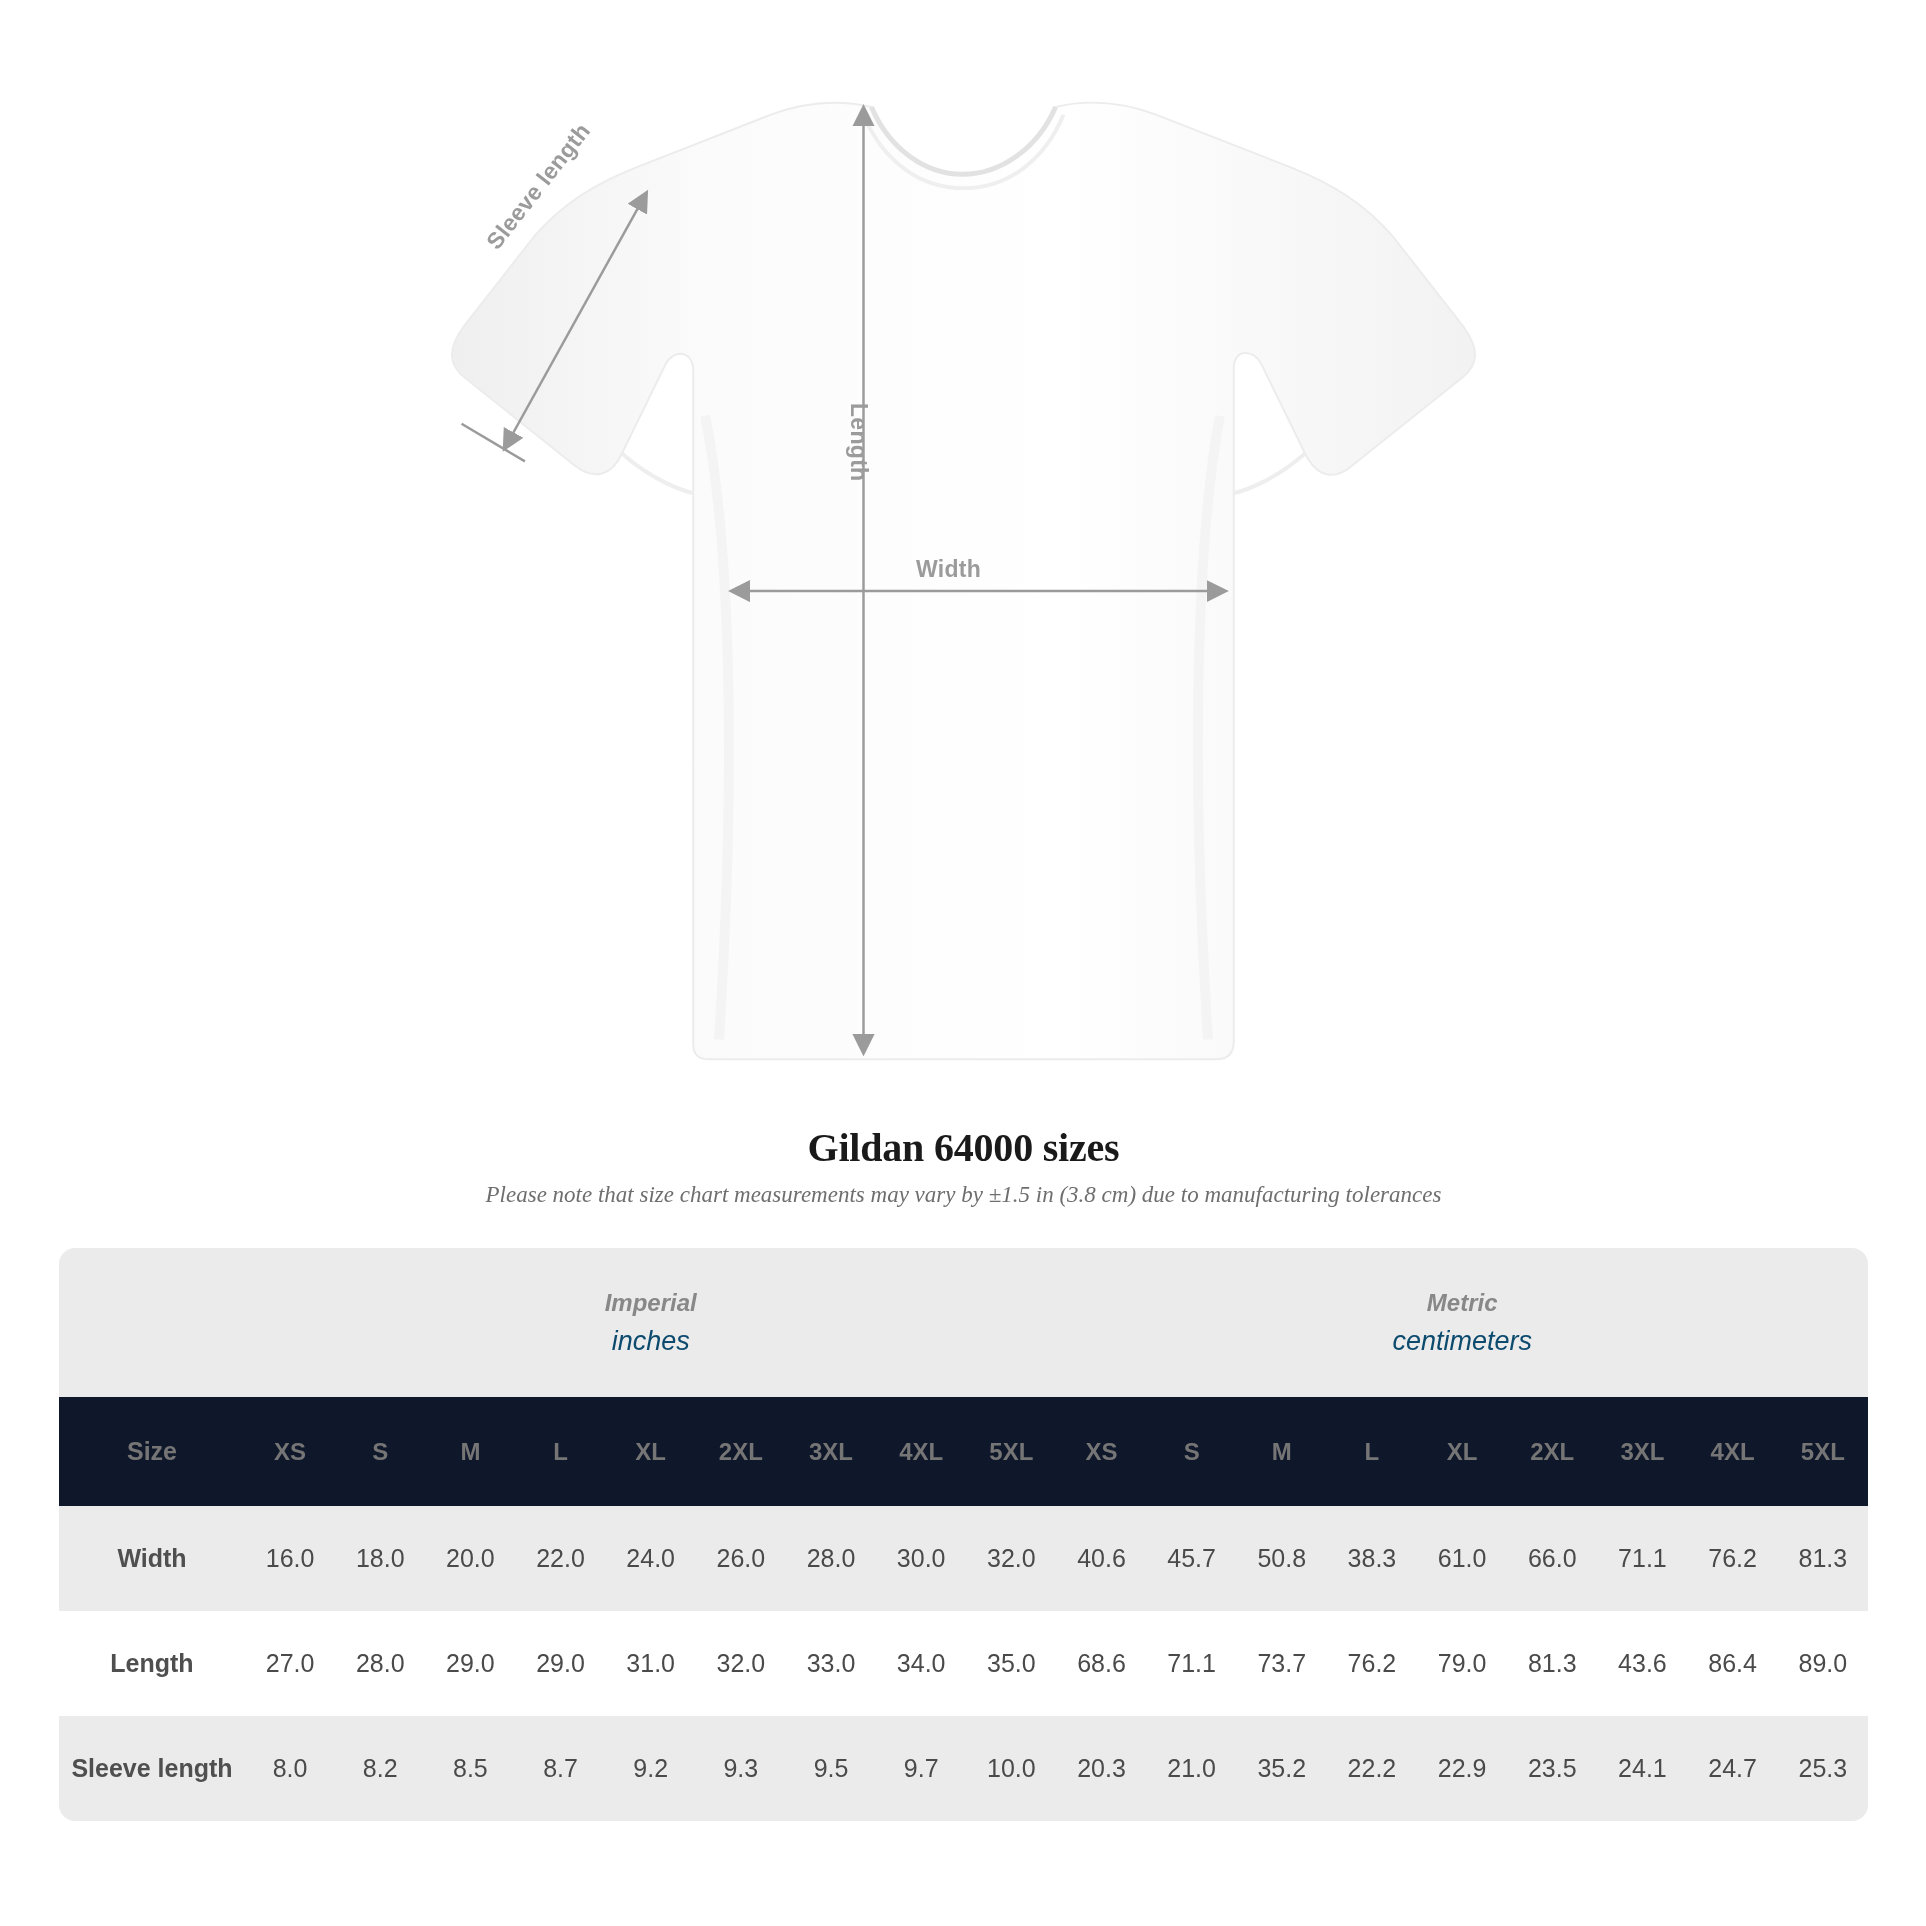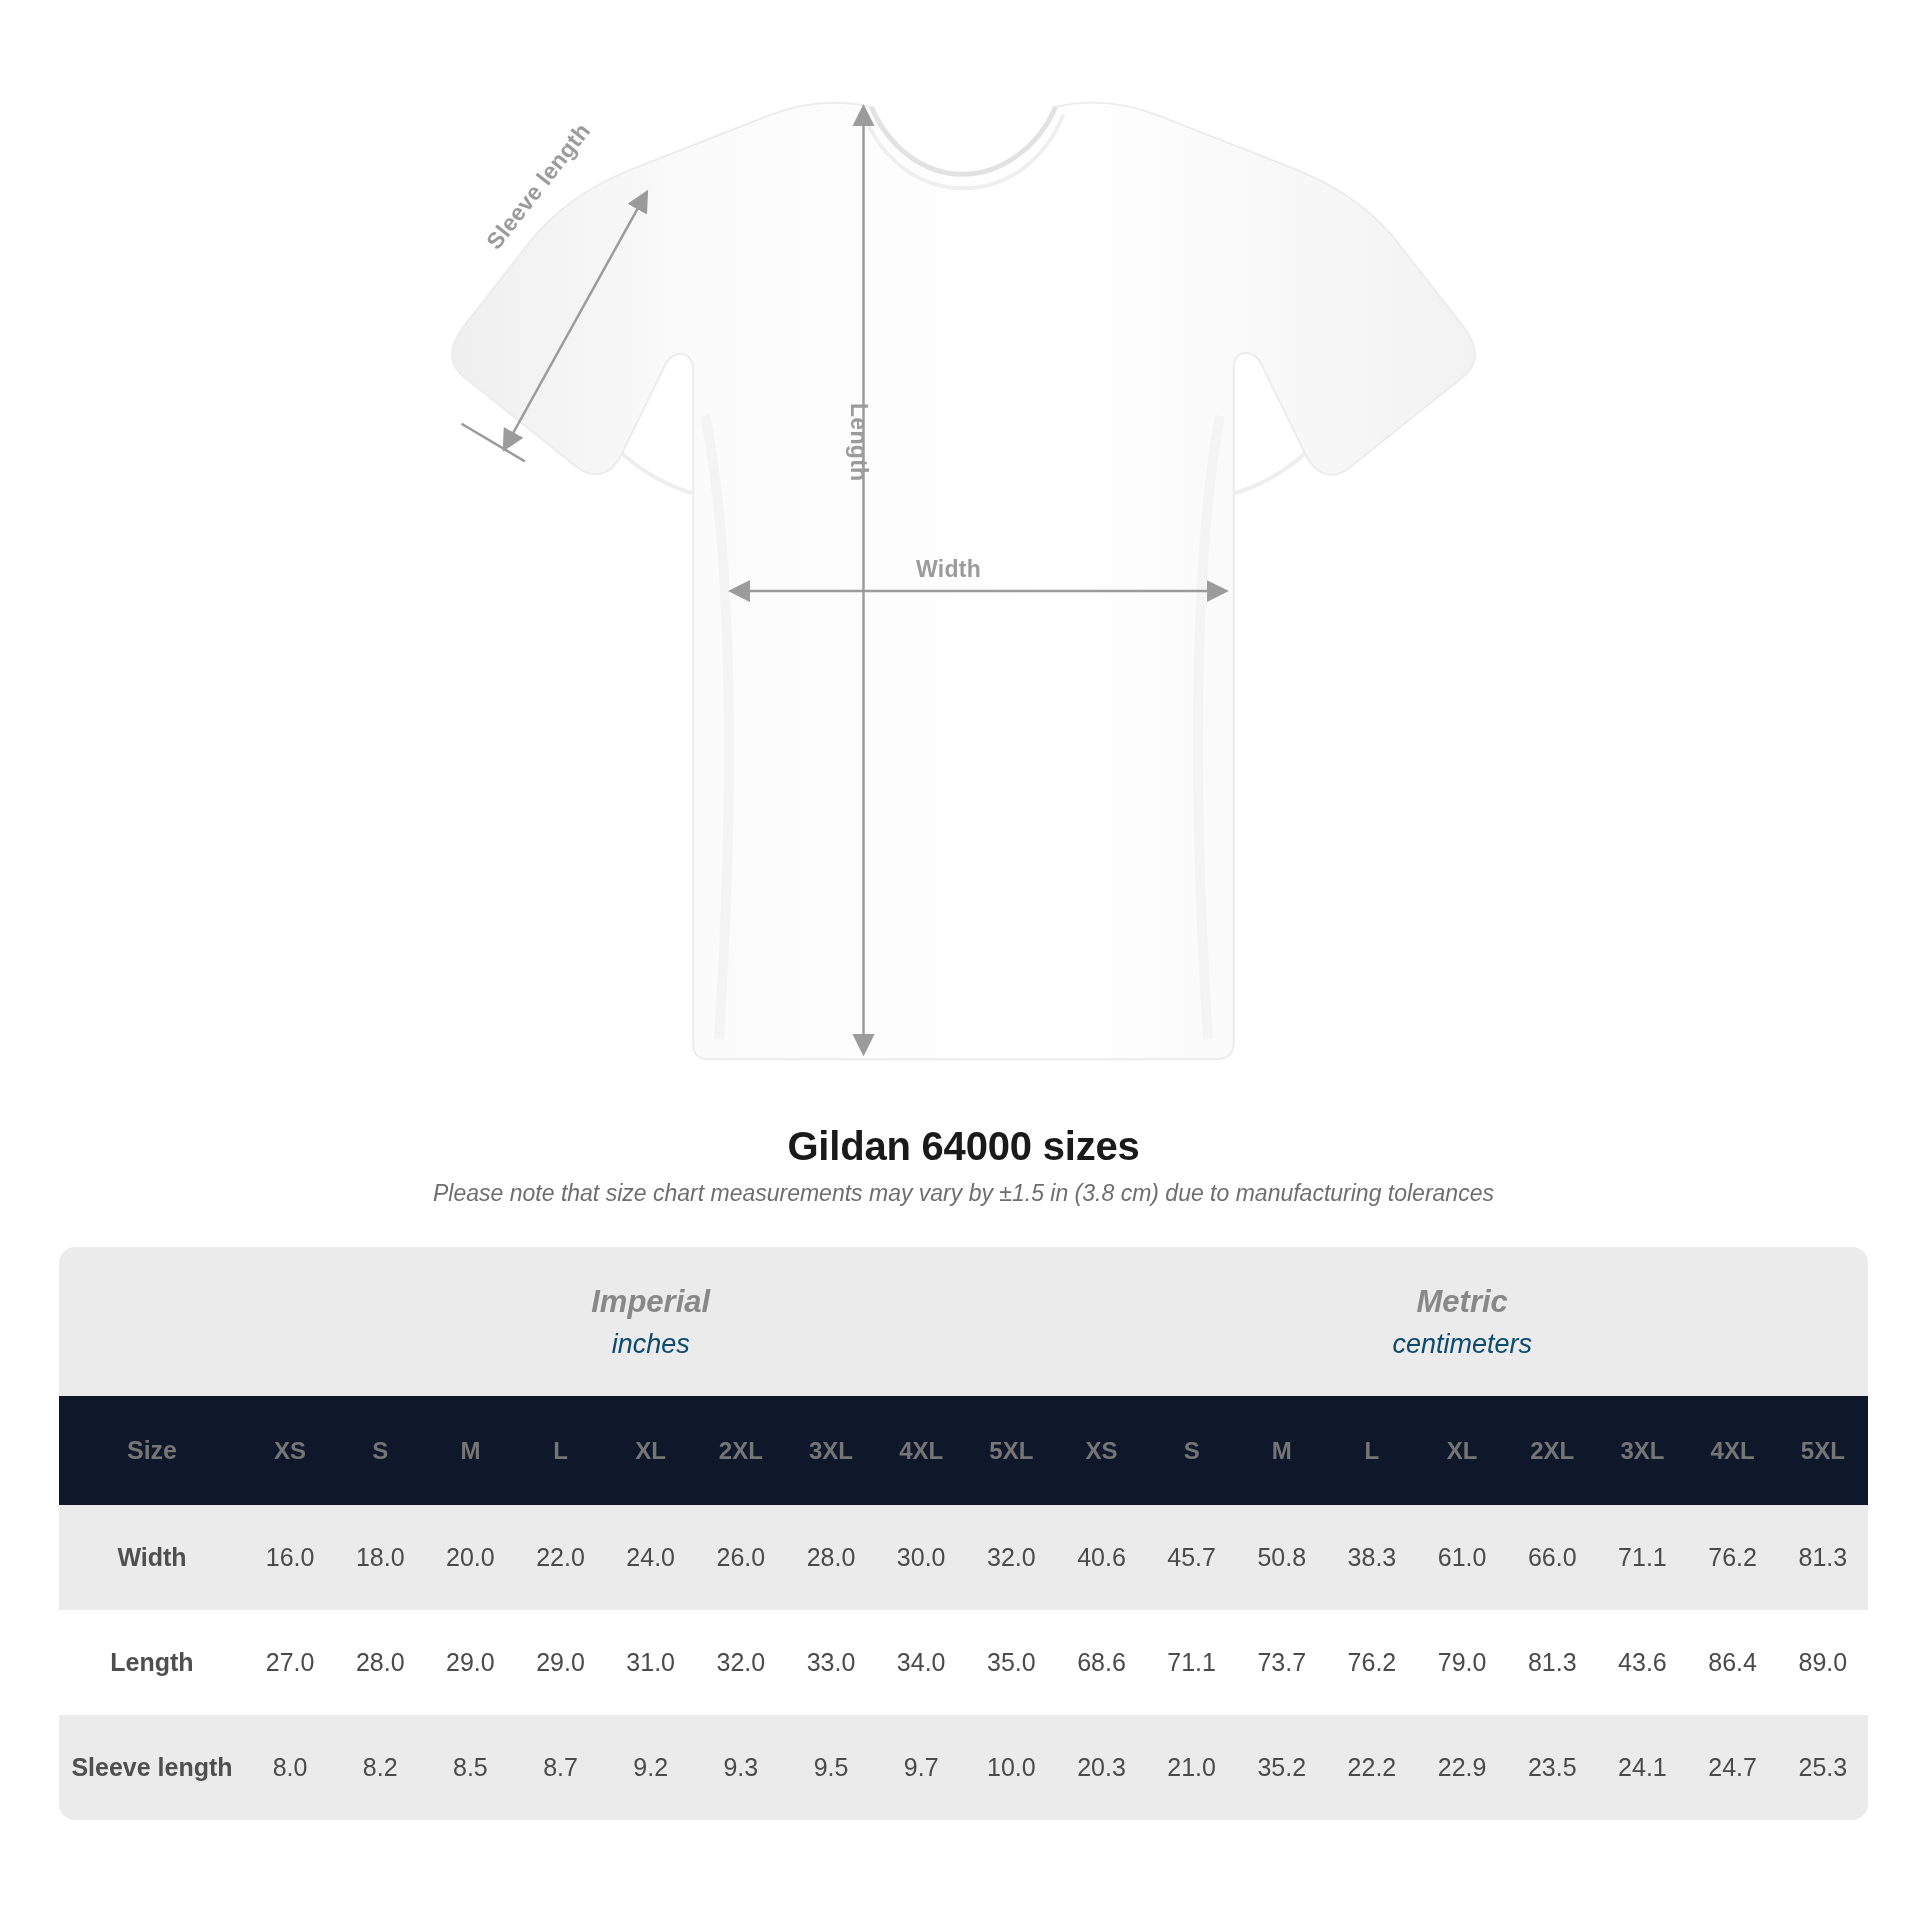--- a/index.html
+++ b/index.html
@@ -54,20 +54,21 @@
     left: 481px;
     top: 238px;
     transform: rotate(-52deg);
     transform-origin: left top;
   }
 
   
   .title-block {
     text-align: center;
     margin-top: 30px;
+    font-family: Liberation Serif, serif;
   }
   .chart-title {
     font-size: 40px;
     font-weight: bold;
     color: #1a1a1a;
     letter-spacing: -0.2px;
   }
   .chart-note {
     font-size: 23px;
     font-style: italic;
@@ -92,21 +93,21 @@
     text-align: center;
     vertical-align: middle;
     border: none;
   }
   
   .unit-row td {
     height: 147px;
     background: #ebebeb;
   }
   .unit-name {
-    font-size: 31px;
+    font-size: 24px;
     font-weight: bold;
     font-style: italic;
     color: #888888;
     line-height: 1.25;
   }
   .unit-sub {
     font-size: 27px;
     font-style: italic;
     color: #0c4a6e;
     margin-top: 8px;

